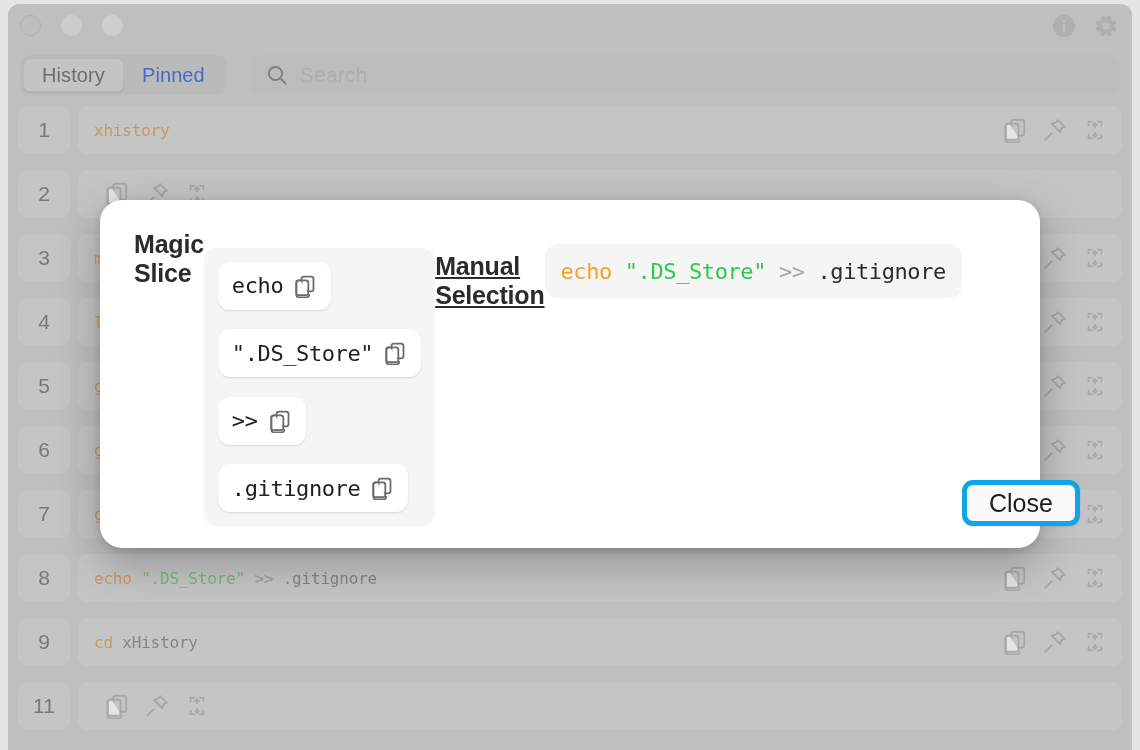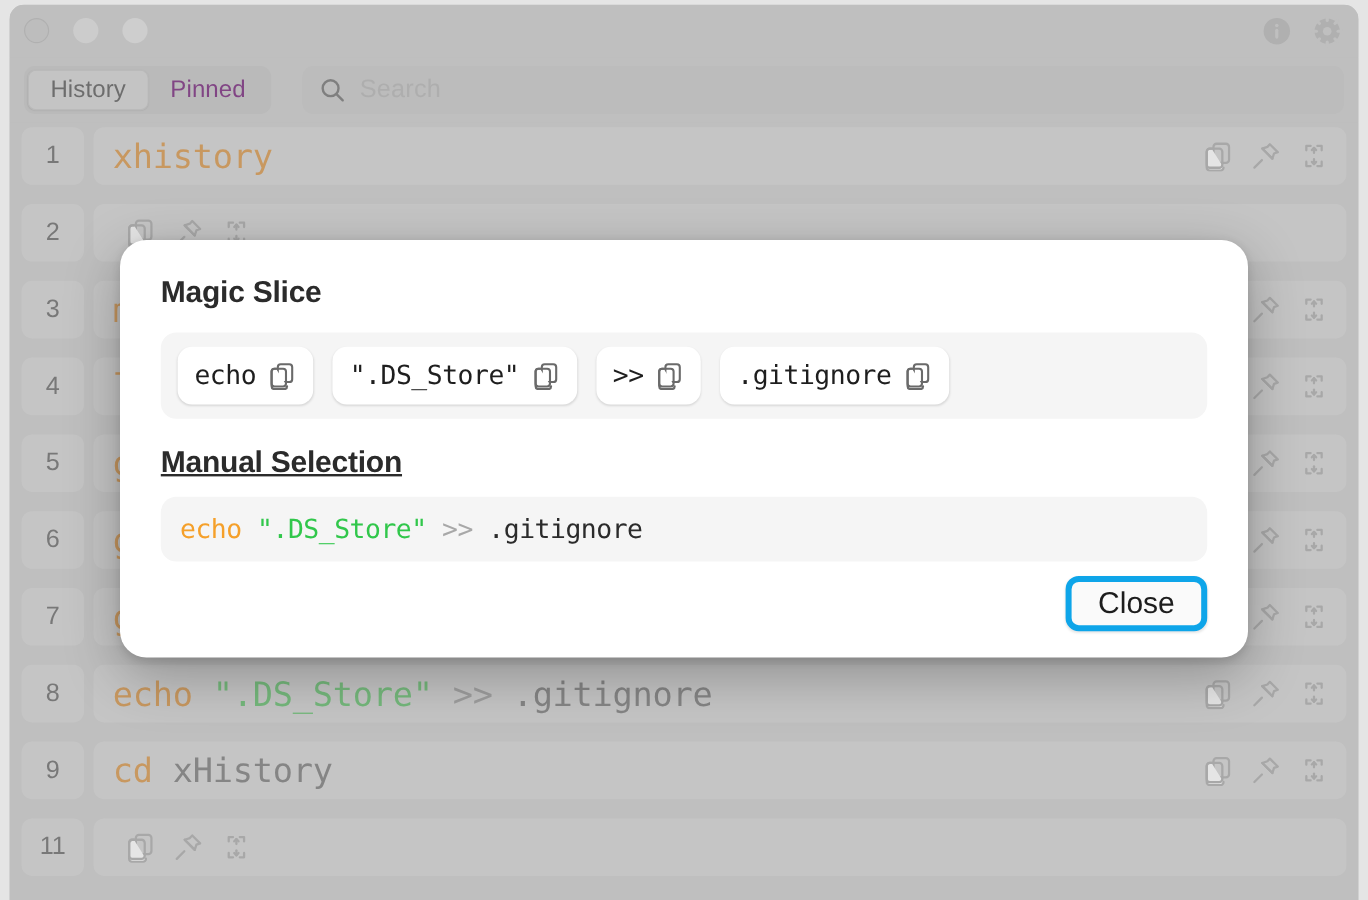--- a/index.html
+++ b/index.html
@@ -86,21 +86,21 @@
     padding: 3px;
     height: 40px;
   }
   .seg-item {
     height: 34px;
     padding: 0 18px;
     display: flex;
     align-items: center;
     justify-content: center;
     font-size: 20px;
-    color: #701a75;
+    color: #1d4ed8;
     border-radius: 7px;
     letter-spacing: 0.1px;
   }
   .seg-item.active {
     background: #d0d0d0;
     border: 1px solid #c0c0c0;
     color: #545454;
     box-shadow: 0 0.5px 1px rgba(0,0,0,0.10);
   }
 
@@ -155,21 +155,21 @@
     border-radius: 9px;
     display: flex;
     align-items: center;
     justify-content: space-between;
     padding: 0 14px 0 16px;
     min-width: 0;
     overflow: hidden;
   }
   .cmd {
     font-family: "DejaVu Sans Mono", monospace;
-    font-size: 28px;
+    font-size: 16px;
     white-space: nowrap;
     overflow: hidden;
     color: #767676;
     letter-spacing: -0.2px;
   }
   .cmd .kw  { color: #d69141; }
   .cmd .str { color: #5fbf69; }
   .cmd .op  { color: #9a9a9a; }
 
   .row-actions {
@@ -193,21 +193,21 @@
     position: absolute;
     left: 100px;
     top: 200px;
     width: 940px;
     height: 348px;
     background: #ffffff;
     border-radius: 22px;
     box-shadow: 0 14px 46px rgba(0,0,0,0.28), 0 2px 8px rgba(0,0,0,0.12);
     padding: 30px 34px 22px 34px;
     display: flex;
-    flex-direction: column;
+    flex-direction: row;
   }
 
   .dlg-title {
     font-size: 25px;
     font-weight: bold;
     color: #2b2b2b;
     letter-spacing: -0.2px;
   }
 
   .chips-box {

